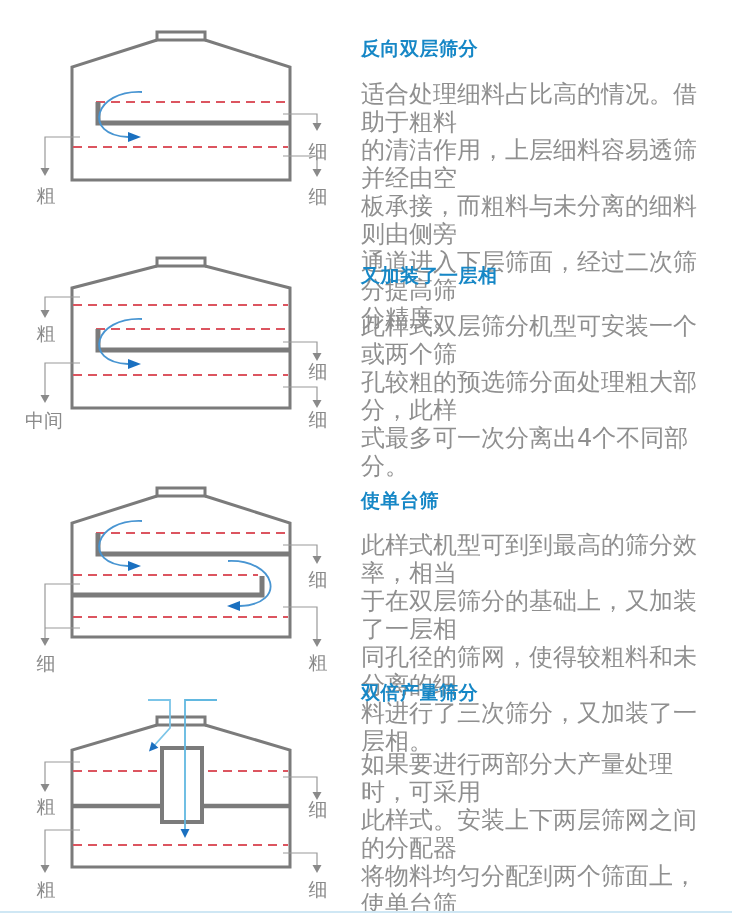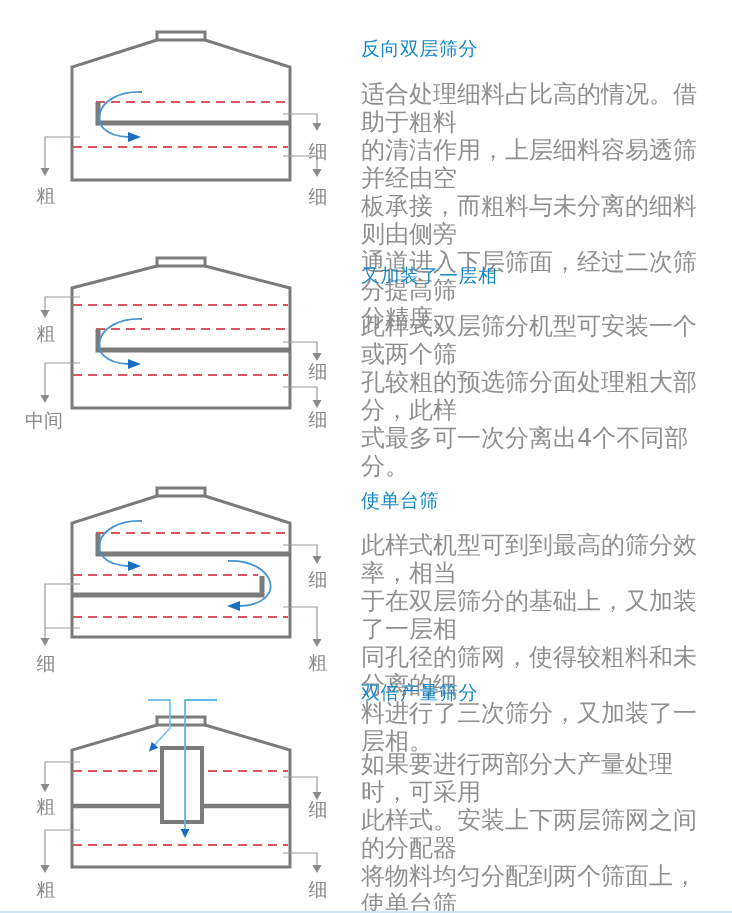--- a/index.html
+++ b/index.html
@@ -1,20 +1,20 @@
 <!DOCTYPE html>
 <html><head>
 <meta charset="utf-8">
 <style>
   html,body{margin:0;padding:0;background:#fff;}
   .page{position:relative;width:732px;height:913px;background:#ffffff;overflow:hidden;
         font-family:"DejaVu Sans",sans-serif;}
   .diagram{position:absolute;left:10px;}
   .diagram text{font-size:19px;fill:#8a8a8a;font-family:"DejaVu Sans",sans-serif;}
-  .heading{position:absolute;left:361px;margin:0;font-size:19px;font-weight:normal;
+  .heading{position:absolute;left:361px;margin:0;font-size:19px;font-weight:bold;
            color:#1687c6;letter-spacing:.5px;}
   .body-text{position:absolute;left:361px;width:358px;margin:0;font-size:24px;
              line-height:28px;color:#8f8f8f;white-space:pre-line;}
   .bottom-rule{position:absolute;left:0;top:911px;width:732px;height:2px;background:#cfe7f4;}
 </style>
 </head>
 <body>
 
 <div class="page">
 

